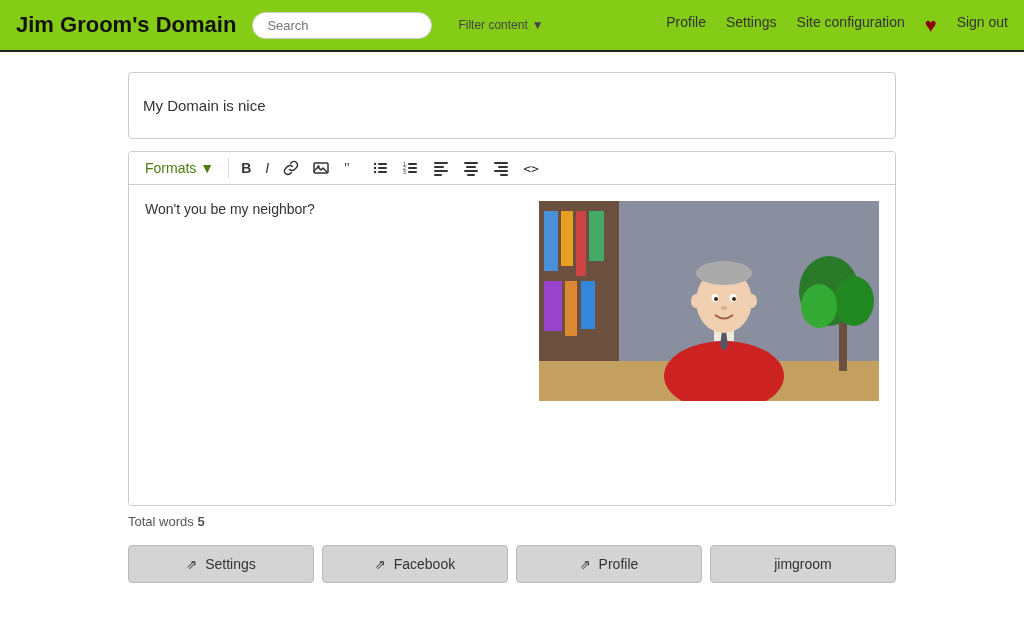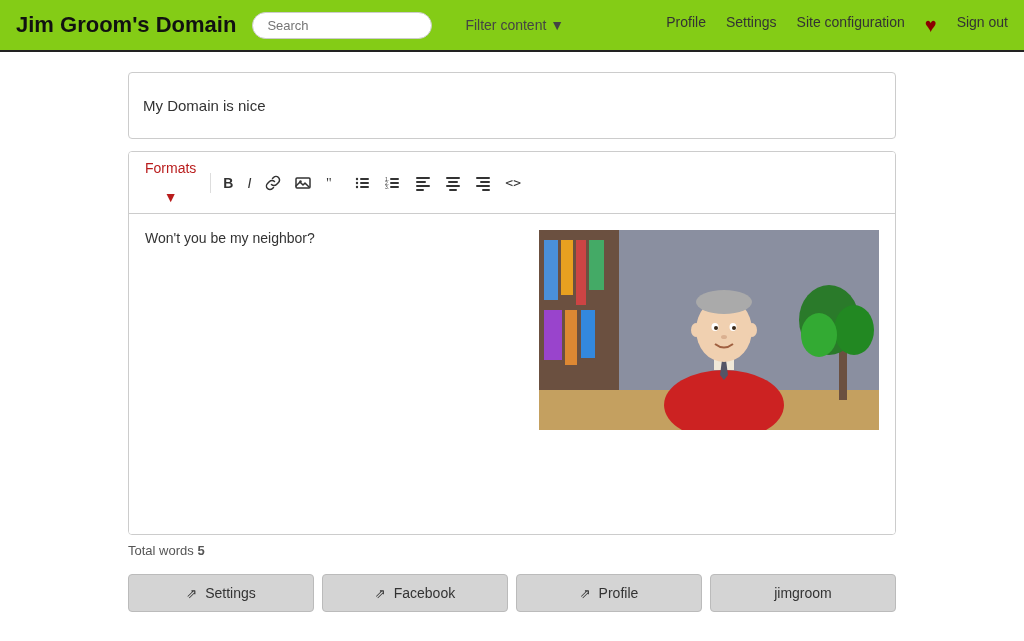--- a/index.html
+++ b/index.html
@@ -24,22 +24,22 @@
       border: 1px solid #ccc;
       border-radius: 20px;
       padding: 5px 14px;
       font-size: 13px;
       color: #999;
       background: #fff;
       width: 180px;
       outline: none;
     }
     .filter-content {
-      margin-left: 33px;
-      font-size: 14px;
+      margin-left: 26px;
+      font-size: 12px;
       color: #444;
       cursor: pointer;
       display: flex;
       align-items: center;
       gap: 4px;
     }
     .nav-right {
       margin-left: auto;
       display: flex;
       gap: 20px;
@@ -113,29 +113,28 @@
       font-size: 14px;
       color: #333;
       border-radius: 3px;
       display: flex;
       align-items: center;
       justify-content: center;
     }
     .formats-btn {
       display: flex;
       align-items: center;
-      gap: 13px;
+      gap: 4px;
       padding: 4px 8px;
       border: none;
       background: none;
       cursor: pointer;
       font-size: 14px;
-      color: #b91c1c;
+      color: #4d7c0f;
       border-radius: 3px;
-      flex-direction: column;
     }
     .toolbar-sep {
       width: 1px;
       height: 20px;
       background: #ddd;
       margin: 0 4px;
     }
 
     .editor-body {
       min-height: 320px;

